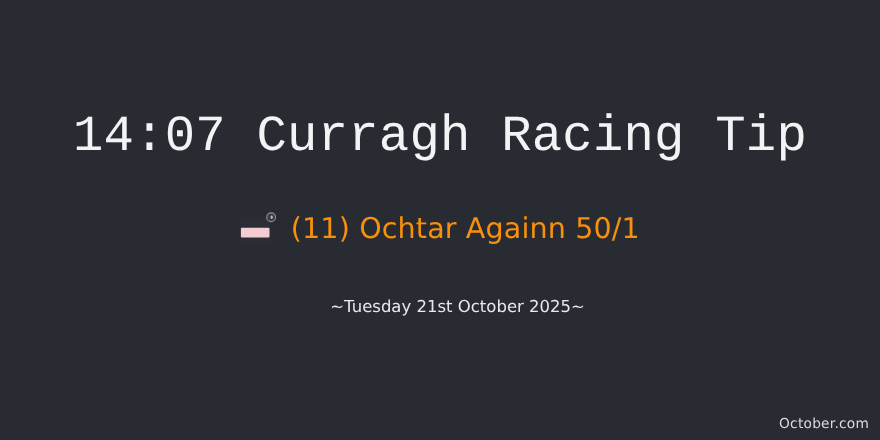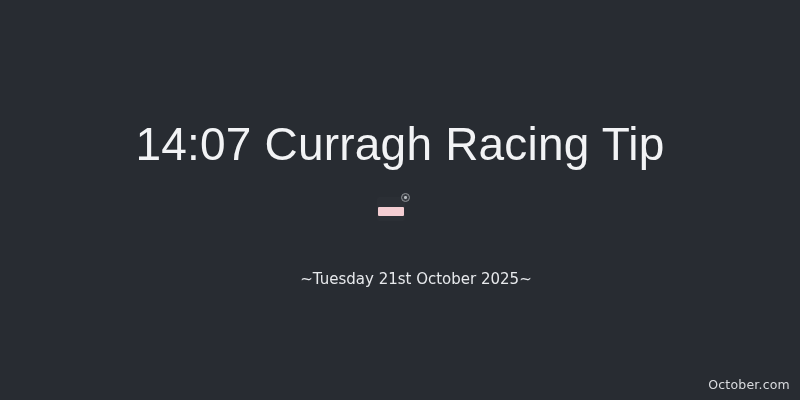--- a/index.html
+++ b/index.html
@@ -24,27 +24,26 @@
   }
 
   
   .race-title {
     position: absolute;
     top: 97px;
     left: 0;
     width: 800px;
     text-align: center;
     color: #f2f3f5;
-    font-family: Liberation Sans, sans-serif;
+    font-family: Liberation Mono, monospace;
     font-size: 46px;
     font-weight: 400;
     letter-spacing: 0.2px;
     line-height: 54px;
     white-space: nowrap;
-    margin-top: 20px;
   }
 
   
   .tip-row {
     position: absolute;
     top: 190px;
     left: 0;
     width: 800px;
     height: 36px;
     display: flex;
@@ -149,19 +148,20 @@
   <div class="race-title">14:07 Curragh Racing Tip</div>
 
   <div class="tip-row">
 
     <span class="silks">
       <span class="silks-body"></span>
       <span class="silks-stripe"></span>
       <span class="silks-cap"></span>
     </span>
 
+    <span class="tip-text">(11) Ochtar Againn 50/1</span>
   </div>
 
   <div class="race-date">~Tuesday 21st October 2025~</div>
 
   <div class="watermark">October.com</div>
 
 </div>
 
 </body></html>

